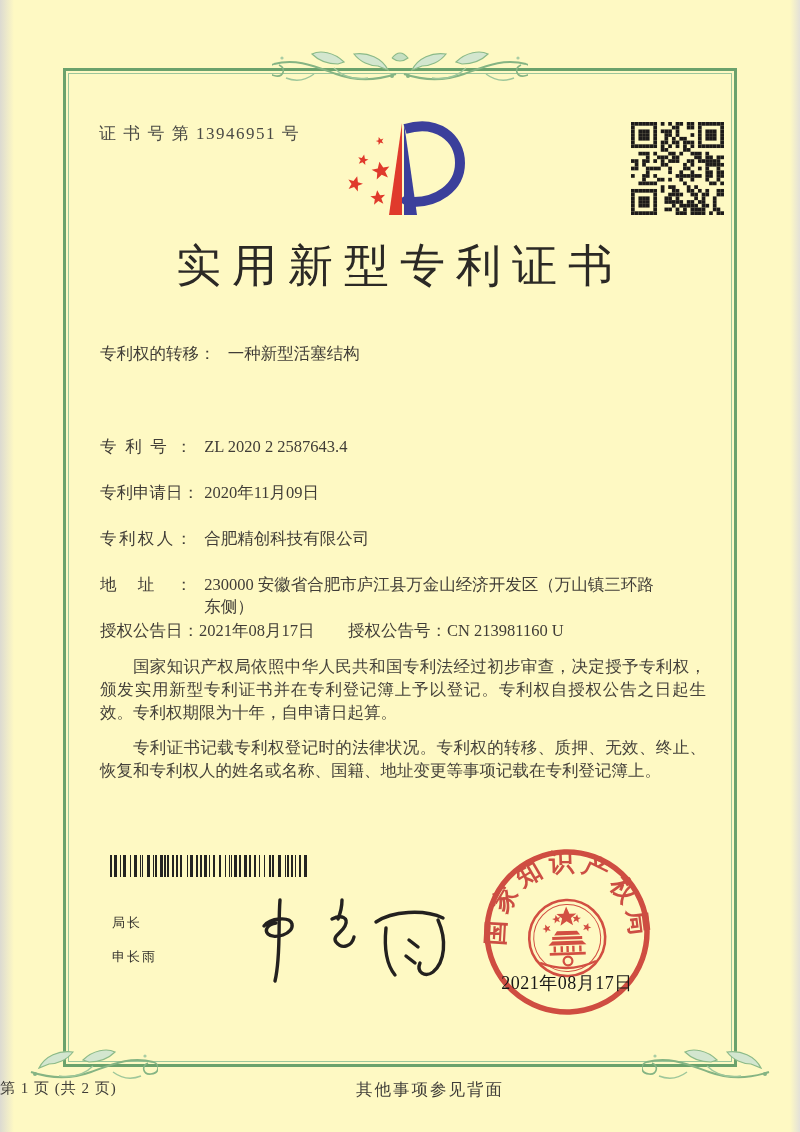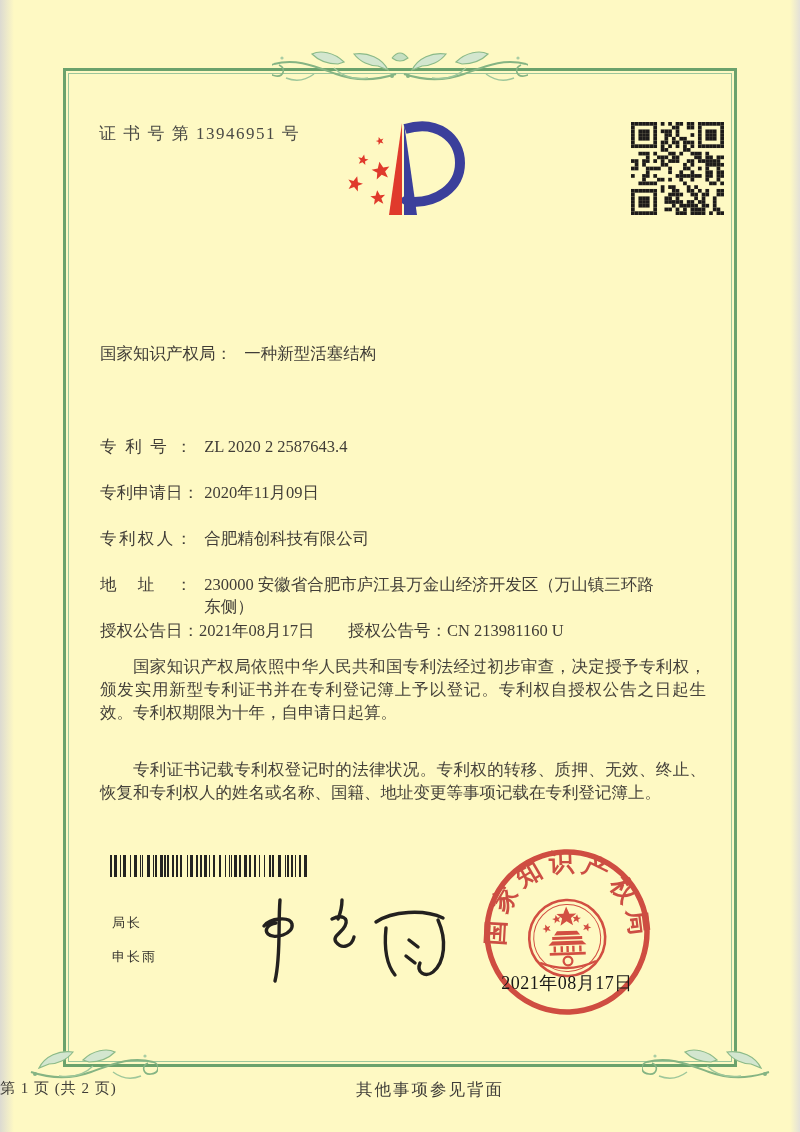--- a/index.html
+++ b/index.html
@@ -409,23 +409,24 @@
       <rect x="52.08" y="89.28" width="3.72" height="3.72" fill="#1d1b1a"></rect>
       <rect x="59.52" y="89.28" width="3.72" height="3.72" fill="#1d1b1a"></rect>
       <rect x="63.24" y="89.28" width="3.72" height="3.72" fill="#1d1b1a"></rect>
       <rect x="66.96" y="89.28" width="3.72" height="3.72" fill="#1d1b1a"></rect>
       <rect x="70.68" y="89.28" width="3.72" height="3.72" fill="#1d1b1a"></rect>
       <rect x="78.12" y="89.28" width="3.72" height="3.72" fill="#1d1b1a"></rect>
       <rect x="85.56" y="89.28" width="3.72" height="3.72" fill="#1d1b1a"></rect>
       <rect x="89.28" y="89.28" width="3.72" height="3.72" fill="#1d1b1a"></rect>
     </svg>
 
+  <div class="abs title">实用新型专利证书</div>
 
   <div class="row" style="top:343px">
-    <span class="flabel wide">国家知识产权局：</span>
+    <span class="flabel wide">专利权的转移：</span>
     <span class="fvalue">一种新型活塞结构</span>
   </div>
   <div class="row" style="top:436px">
     <span class="flabel">专利号：</span>
     <span class="fvalue">ZL 2020 2 2587643.4</span>
   </div>
   <div class="row" style="top:482px">
     <span class="flabel">专利申请日：</span>
     <span class="fvalue">2020年11月09日</span>
   </div>
@@ -438,21 +439,21 @@
     <span class="fvalue addr">230000 安徽省合肥市庐江县万金山经济开发区（万山镇三环路东侧）</span>
   </div>
   <div class="row" style="top:620px">
     <span>授权公告日：</span><span>2021年08月17日</span>
     <span class="grant2">
       <span>授权公告号：</span><span>CN 213981160 U</span>
     </span>
   </div>
 
   <div class="para" style="top:655px">国家知识产权局依照中华人民共和国专利法经过初步审查，决定授予专利权，颁发实用新型专利证书并在专利登记簿上予以登记。专利权自授权公告之日起生效。专利权期限为十年，自申请日起算。</div>
-  <div class="para" style="top:758px">专利证书记载专利权登记时的法律状况。专利权的转移、质押、无效、终止、恢复和专利权人的姓名或名称、国籍、地址变更等事项记载在专利登记簿上。</div>
+  <div class="para" style="top:736px">专利证书记载专利权登记时的法律状况。专利权的转移、质押、无效、终止、恢复和专利权人的姓名或名称、国籍、地址变更等事项记载在专利登记簿上。</div>
 
   <svg class="abs barcode" id="barcode" viewBox="0 0 200 22" preserveAspectRatio="none">
       <rect x="0" y="0" width="2" height="22" fill="#242422"></rect>
       <rect x="4" y="0" width="3" height="22" fill="#242422"></rect>
       <rect x="10" y="0" width="1" height="22" fill="#242422"></rect>
       <rect x="13" y="0" width="3" height="22" fill="#242422"></rect>
       <rect x="20" y="0" width="1" height="22" fill="#242422"></rect>
       <rect x="24" y="0" width="3" height="22" fill="#242422"></rect>
       <rect x="30" y="0" width="1" height="22" fill="#242422"></rect>
       <rect x="32" y="0" width="1" height="22" fill="#242422"></rect>

